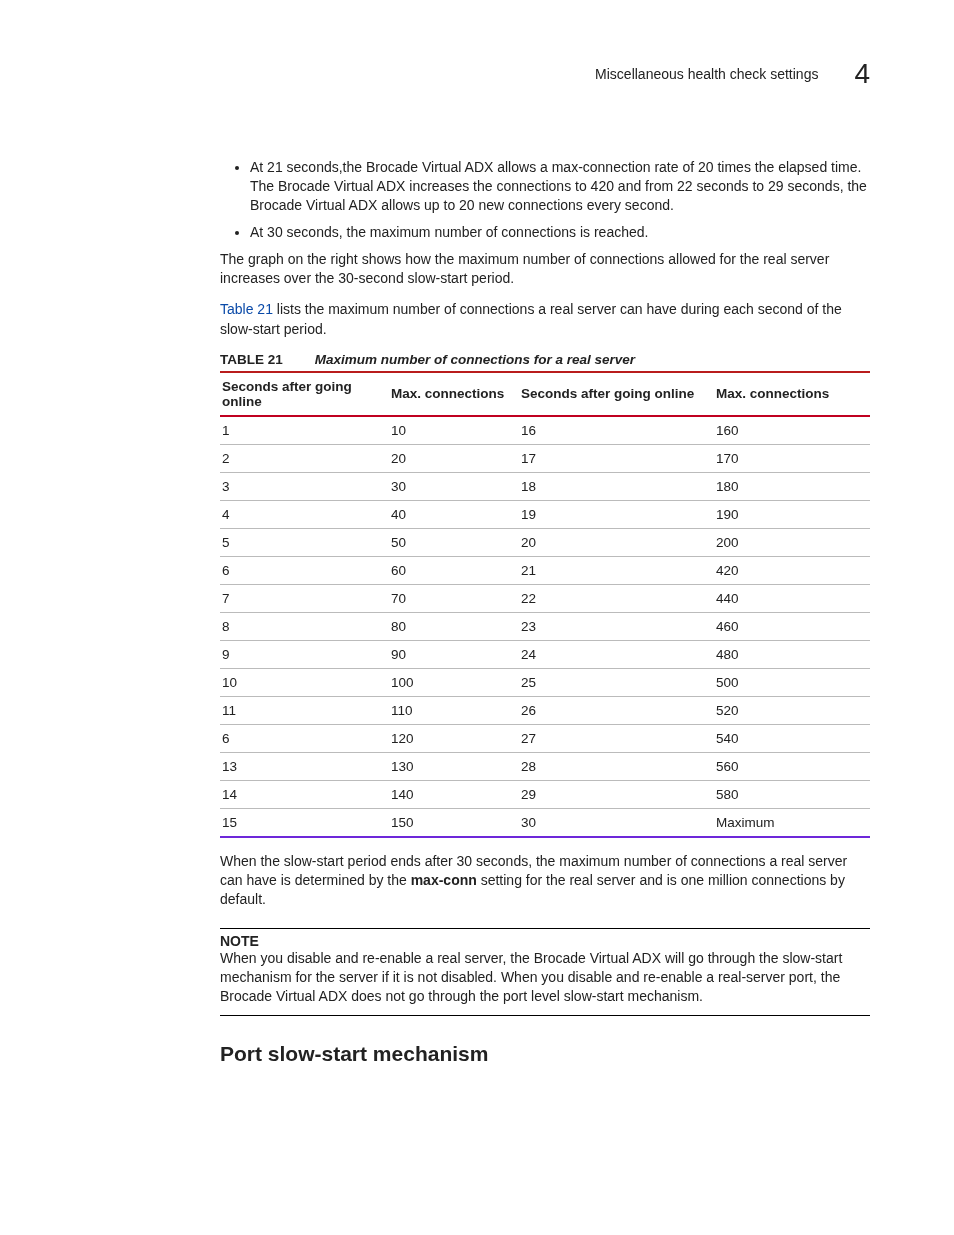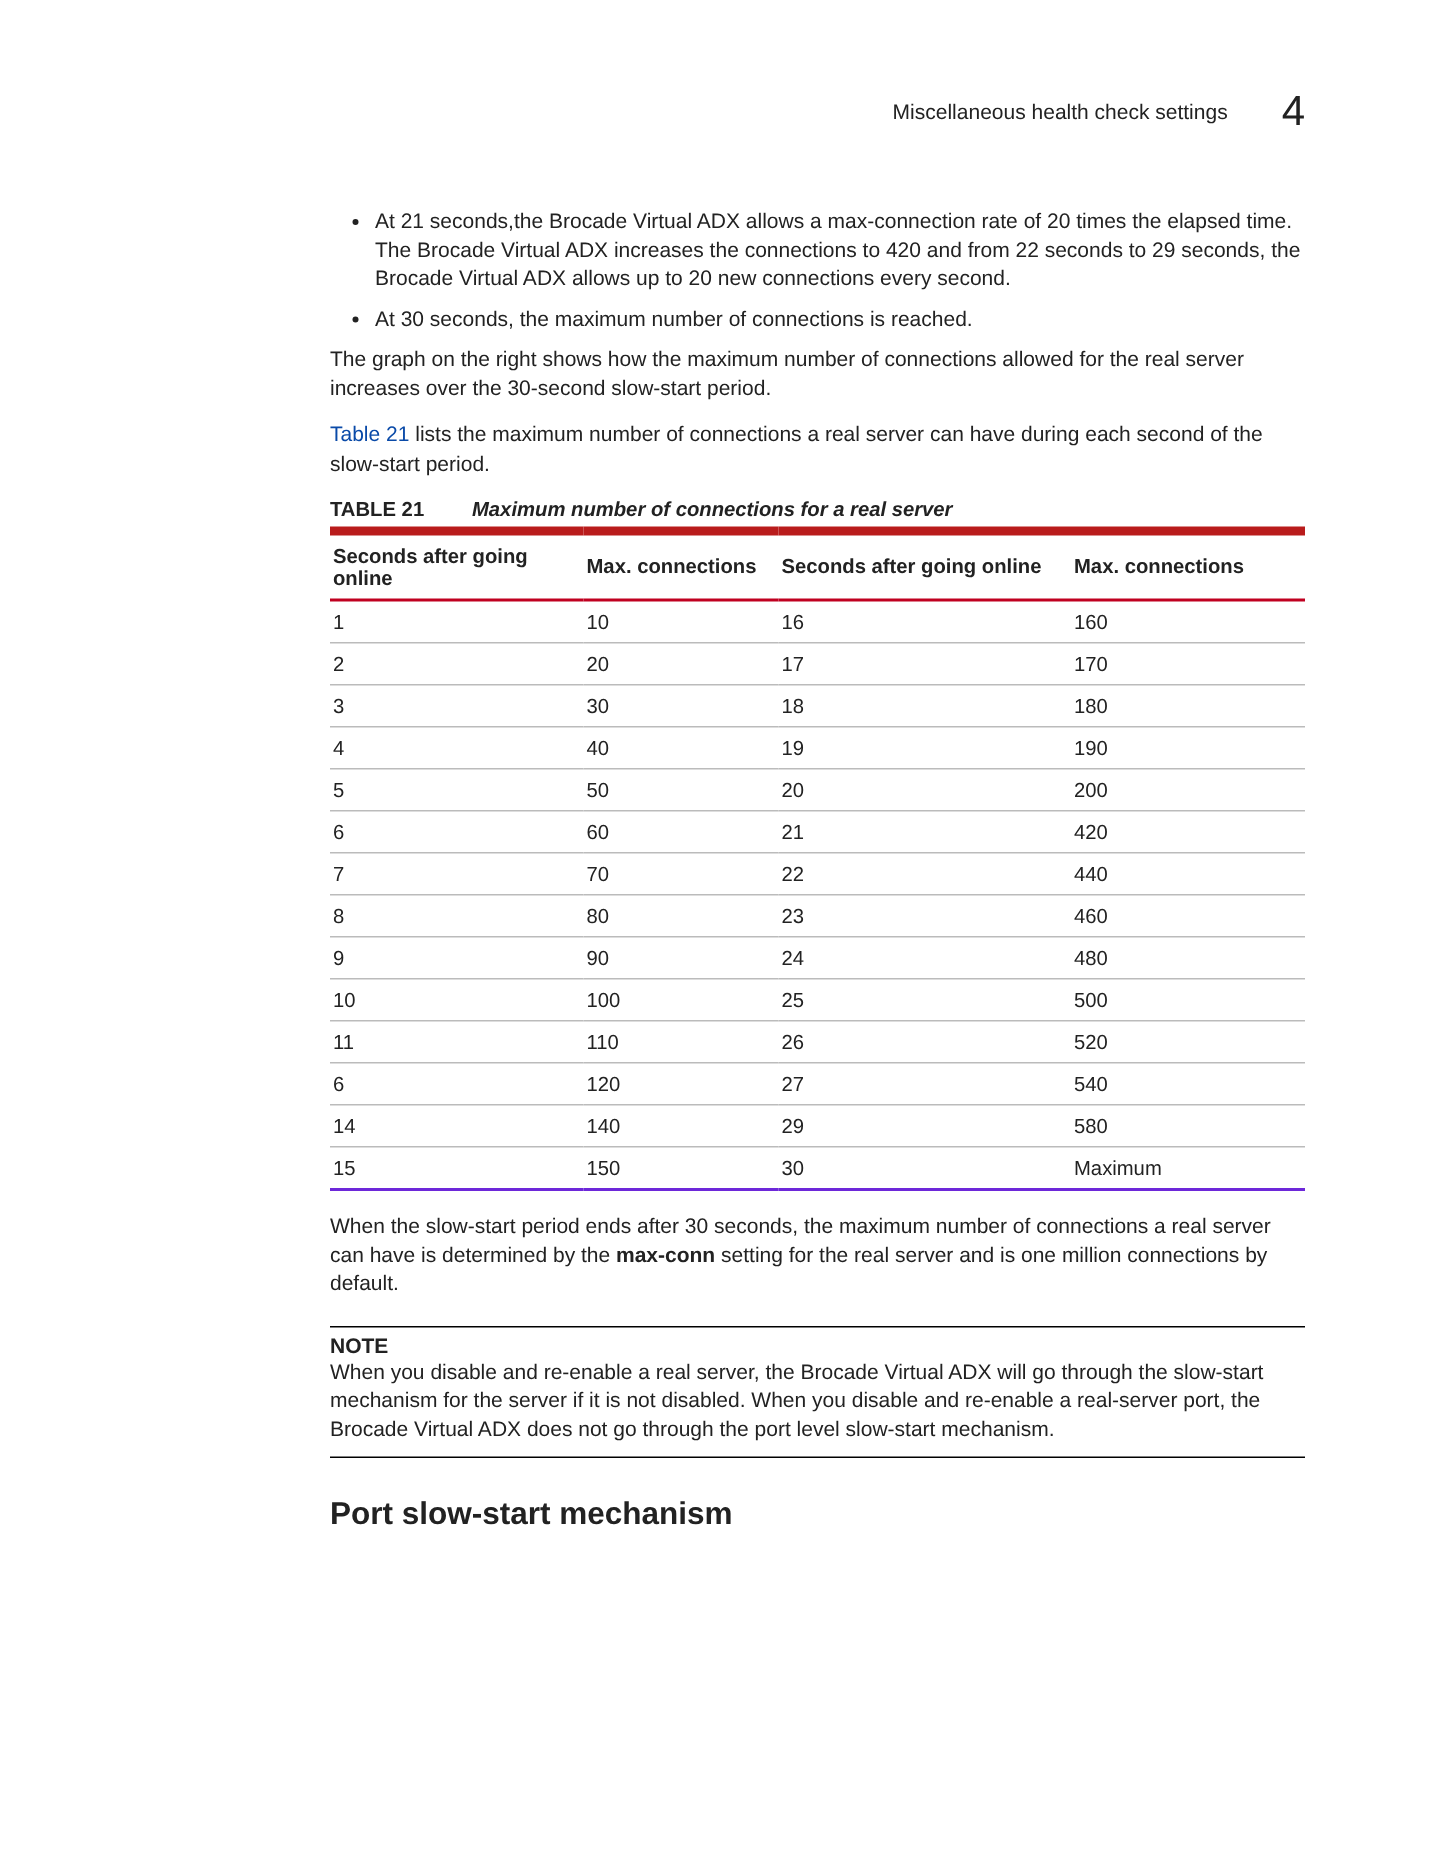--- a/index.html
+++ b/index.html
@@ -13,35 +13,35 @@
   }
   .page {
     padding: 58px 84px 40px 84px;
     box-sizing: border-box;
   }
   .running-head {
     display: flex;
     justify-content: flex-end;
     align-items: center;
     gap: 36px;
-    margin-bottom: 48px;
+    margin-bottom: 68px;
   }
   .running-head .chap  { font-size: 28px; font-weight: normal; font-family: Arial, sans-serif; }
   .content { padding-left: 136px; }
   ul.bul { margin: 0 0 6px 0; padding-left: 30px; }
   ul.bul li { margin: 2px 0 8px 0; line-height: 1.35; }
   p.body { margin: 2px 0 12px 0; line-height: 1.38; }
   .xref { color: #0a4aa8; }
   .tbl-caption { margin: 6px 0 4px 0; }
   .tbl-caption .lab { font-weight: bold; font-size: 13.5px; font-family: Arial, sans-serif; }
   .tbl-caption .txt { font-weight: bold; font-size: 13.5px; font-family: "Arial Narrow", Arial, sans-serif; font-stretch: condensed; margin-left: 28px; font-style: italic; }
   table.data { border-collapse: collapse; width: 100%; font-size: 13.5px; }
   table.data th {
     text-align: left; font-weight: bold; font-family: "Arial Narrow", Arial, sans-serif;
-    font-stretch: condensed; border-top: 6px solid #b91c1c; border-bottom: 2px solid #c00020;
+    font-stretch: condensed; border-top: 2px solid #b91c1c; border-bottom: 2px solid #c00020;
     padding: 6px 6px 6px 2px;
   }
   table.data td { border-bottom: 1px solid #bbb; padding: 6px 6px 6px 2px; }
   table.data tr:last-child td { border-bottom: 2px solid #6d28d9; }
   .note-block { margin-top: 18px; }
   .note-block .nh { font-weight: bold; font-family: "Arial Narrow", Arial, sans-serif; font-stretch: condensed; font-size: 14px;
     border-top: 1.5px solid #000; padding-top: 4px; }
   .note-block .nb { border-bottom: 1.5px solid #000; padding-bottom: 8px; line-height:1.38; }
   h2.sub {
     font-weight: bold; font-family: "Arial Narrow", Arial, sans-serif;
@@ -151,20 +151,26 @@
             <td>26</td>
             <td>520</td>
           </tr>
           <tr>
             <td>6</td>
             <td>120</td>
             <td>27</td>
             <td>540</td>
           </tr>
           <tr>
+            <td>13</td>
+            <td>130</td>
+            <td>28</td>
+            <td>560</td>
+          </tr>
+          <tr>
             <td>14</td>
             <td>140</td>
             <td>29</td>
             <td>580</td>
           </tr>
           <tr>
             <td>15</td>
             <td>150</td>
             <td>30</td>
             <td>Maximum</td>

